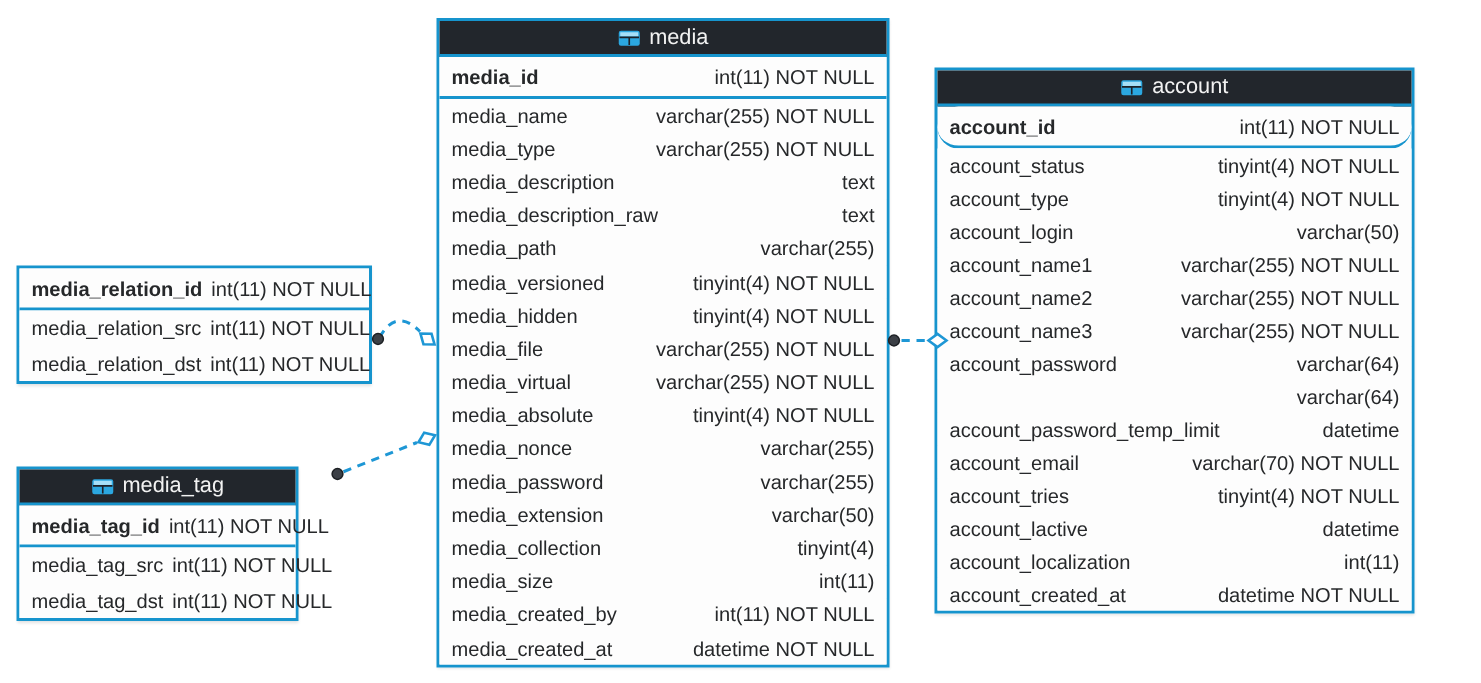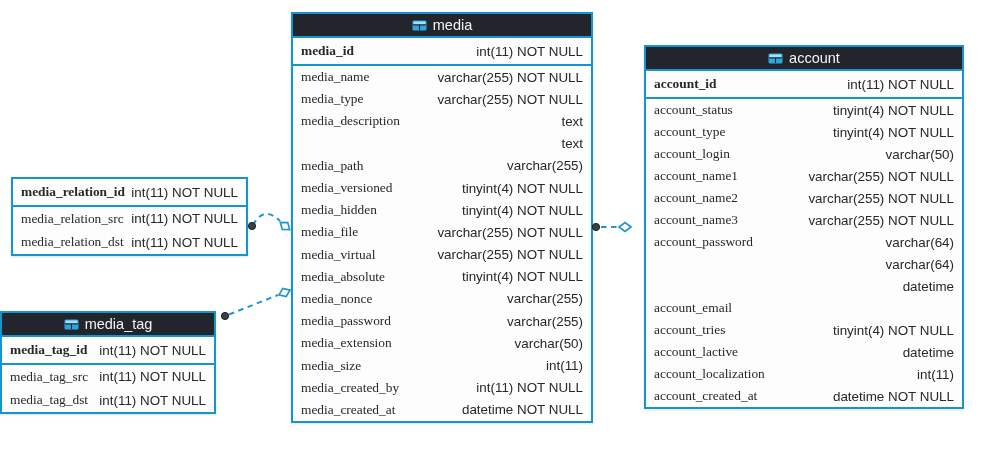--- a/index.html
+++ b/index.html
@@ -27,36 +27,36 @@
   }
   .ticon { display: inline-flex; align-items: center; }
   .row {
     display: flex; align-items: center; justify-content: space-between;
     padding: 0 8px;
     font-size: 13.4px;
     color: #26282a;
     background: #fdfdfd;
     white-space: nowrap;
   }
-  .row .cname { text-align: left; font-family: Liberation Serif, serif; }
+  .row .cname { text-align: left; }
   .row .ctype { text-align: center; margin-left: auto; padding-left: 6px; }
   .row.pk { border-bottom: 2px solid #1694cd; }
   .row.pk .cname { font-weight: 700; }
 
   .t-media .row    { height: 22.2px; }
   .t-media .row.pk { height: 26px; }
   .t-account .row    { height: 22px; }
-  .t-account .row.pk { height: 26px; }
+  .t-account .row.pk { height: 26px; border-radius: 14px; }
   .t-rel .row, .t-tag .row       { height: 23.5px; }
   .t-rel .row.pk, .t-tag .row.pk { height: 26px; }
 
   .t-rel     { left: 11px;  top: 177px; width: 237px; }
-  .t-tag     { left: 0;  top: 311px; width: 216px; }
+  .t-tag     { left: 11px;  top: 311px; width: 188px; }
   .t-media   { left: 291px; top: 12px;  width: 302px; }
-  .t-account { left: 644px; top: 45px;  width: 320px; }
+  .t-account { left: 623px; top: 45px;  width: 320px; }
 
   svg.overlay {
     position: absolute; left: 0; top: 0;
     pointer-events: none;
   }
   .conn-dash { stroke: #1e97d5; stroke-width: 2; fill: none; stroke-dasharray: 5.5 4.5; }
   .conn-dot { fill: #3c4046; stroke: #1d2024; stroke-width: 1; }
   .conn-diamond { fill: #ffffff; stroke: #1e97d5; stroke-width: 1.7; }
 </style>
 </head>
@@ -132,20 +132,21 @@
         </div>
         <div class="row">
           <span class="cname">media_type</span>
           <span class="ctype">varchar(255) NOT NULL</span>
         </div>
         <div class="row">
           <span class="cname">media_description</span>
           <span class="ctype">text</span>
         </div>
         <div class="row">
+          <span class="cname">media_description_raw</span>
           <span class="ctype">text</span>
         </div>
         <div class="row">
           <span class="cname">media_path</span>
           <span class="ctype">varchar(255)</span>
         </div>
         <div class="row">
           <span class="cname">media_versioned</span>
           <span class="ctype">tinyint(4) NOT NULL</span>
         </div>
@@ -169,20 +170,24 @@
           <span class="cname">media_nonce</span>
           <span class="ctype">varchar(255)</span>
         </div>
         <div class="row">
           <span class="cname">media_password</span>
           <span class="ctype">varchar(255)</span>
         </div>
         <div class="row">
           <span class="cname">media_extension</span>
           <span class="ctype">varchar(50)</span>
+        </div>
+        <div class="row">
+          <span class="cname">media_collection</span>
+          <span class="ctype">tinyint(4)</span>
         </div>
         <div class="row">
           <span class="cname">media_size</span>
           <span class="ctype">int(11)</span>
         </div>
         <div class="row">
           <span class="cname">media_created_by</span>
           <span class="ctype">int(11) NOT NULL</span>
         </div>
         <div class="row">
@@ -234,24 +239,26 @@
           <span class="ctype">varchar(255) NOT NULL</span>
         </div>
         <div class="row">
           <span class="cname">account_password</span>
           <span class="ctype">varchar(64)</span>
         </div>
         <div class="row">
           <span class="ctype">varchar(64)</span>
         </div>
         <div class="row">
+          <span class="cname">account_password_temp_limit</span>
           <span class="ctype">datetime</span>
         </div>
         <div class="row">
           <span class="cname">account_email</span>
+          <span class="ctype">varchar(70) NOT NULL</span>
         </div>
         <div class="row">
           <span class="cname">account_tries</span>
           <span class="ctype">tinyint(4) NOT NULL</span>
         </div>
         <div class="row">
           <span class="cname">account_lactive</span>
           <span class="ctype">datetime</span>
         </div>
         <div class="row">

